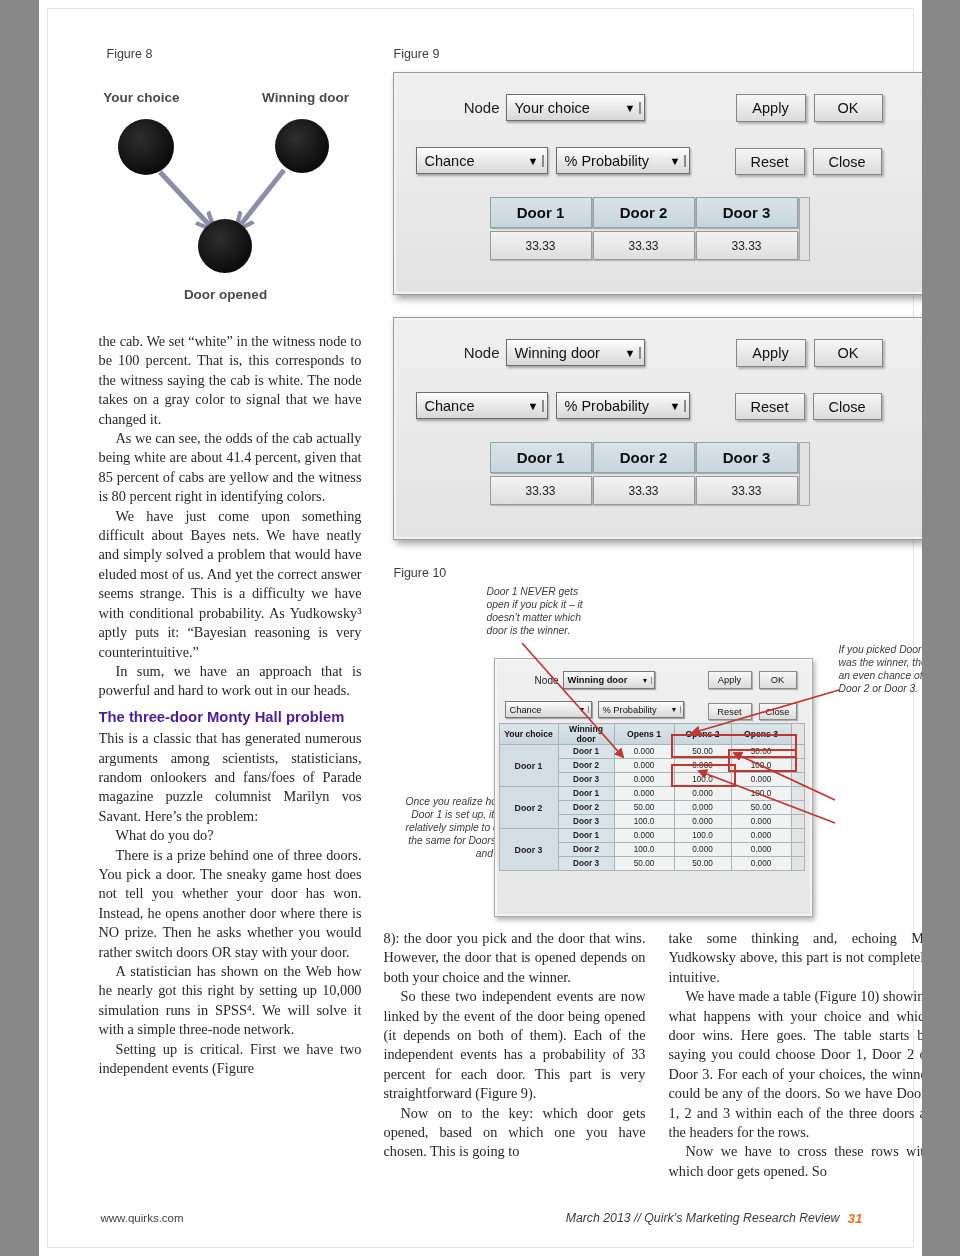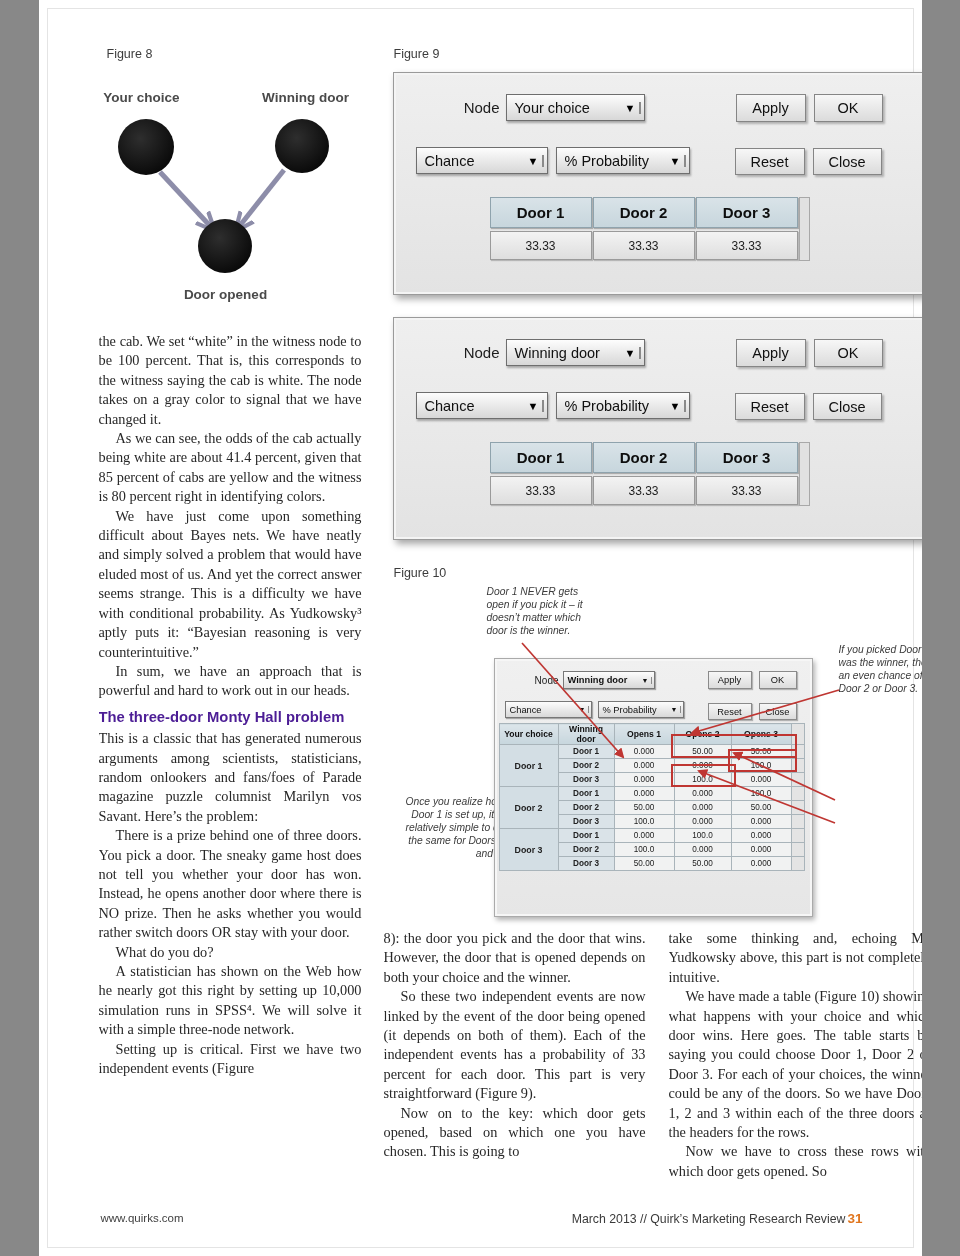--- a/index.html
+++ b/index.html
@@ -66,21 +66,21 @@
   .f10-table td.val{background:#f1f2f2;}
   .f10-table td.gutter,.f10-table th.gutter{background:#e4e4e4;}
   .f10-table tr.group-start td{border-top:1.5px solid #8e9aa0;}
   .redbox{position:absolute;border:2px solid var(--red,#bf3632);pointer-events:none;}
   .f10-overlay{position:absolute;left:0;top:0;pointer-events:none;}
   .redline{stroke:var(--red,#bf3632);stroke-width:1.7;fill:none;}
   .redhead{fill:var(--red,#bf3632);}
 
   
   .footer-left{position:absolute;left:62px;top:1212px;font-size:11.5px;color:#3f3f3f;}
-  .footer-right{position:absolute;right:59px;top:1211px;display:flex;gap:2px;align-items:flex-end;}
+  .footer-right{position:absolute;right:59px;top:1211px;display:flex;gap:8px;align-items:flex-start;font-style:italic;}
   .footer-issue{font-size:12.3px;color:#3a3a3a;}
   .page-num{font-weight:bold;font-size:13.5px;color:var(--orange,#e0761f);}
 </style>
 </head>
 <body style="--red: #bf3632; --hdr-blue: #c7d6dd; --orange: #e0761f;">
 
 <div class="page">
   <div class="page-frame"></div>
 
   <div class="fig-label" style="left:68px;top:47px;">Figure 8</div>
@@ -176,22 +176,22 @@
       </div>
   </div>
 
   <div class="body-col" style="left:60px;top:332px;height:866px;">
       <p class="body-p">the cab. We set “white” in the witness node to be 100 percent. That is, this corresponds to the witness saying the cab is white. The node takes on a gray color to signal that we have changed it.</p>
       <p class="body-p indent">As we can see, the odds of the cab actually being white are about 41.4 percent, given that 85 percent of cabs are yellow and the witness is 80 percent right in identifying colors.</p>
       <p class="body-p indent">We have just come upon something difficult about Bayes nets. We have neatly and simply solved a problem that would have eluded most of us. And yet the correct answer seems strange. This is a difficulty we have with conditional probability. As Yudkowsky³ aptly puts it: “Bayesian reasoning is very counterintuitive.”</p>
       <p class="body-p indent">In sum, we have an approach that is powerful and hard to work out in our heads.</p>
       <div class="col-heading">The three-door Monty Hall problem</div>
       <p class="body-p">This is a classic that has generated numerous arguments among scientists, statisticians, random onlookers and fans/foes of Parade magazine puzzle columnist Marilyn vos Savant. Here’s the problem:</p>
+      <p class="body-p indent">What do you do?</p>
       <p class="body-p indent">There is a prize behind one of three doors. You pick a door. The sneaky game host does not tell you whether your door has won. Instead, he opens another door where there is NO prize. Then he asks whether you would rather switch doors OR stay with your door.</p>
-      <p class="body-p indent">What do you do?</p>
       <p class="body-p indent">A statistician has shown on the Web how he nearly got this right by setting up 10,000 simulation runs in SPSS⁴. We will solve it with a simple three-node network.</p>
       <p class="body-p indent">Setting up is critical. First we have two independent events (Figure</p>
     </div>
 
   <div class="fig-label" style="left:355px;top:566px;">Figure 10</div>
   <div class="fig10">
     <div class="ann" style="left:98px;top:2px;width:112px;">Door 1 NEVER gets open if you pick it – it doesn’t matter which door is the winner.</div>
     <div class="ann" style="left:0px;top:212px;width:116px;text-align:right;">Once you realize how Door 1 is set up, it is relatively simple to do the same for Doors 2 and 3.</div>
     <div class="ann" style="left:450px;top:60px;width:138px;">If you picked Door 1 and it was the winner, the host has an even chance of picking Door 2 or Door 3.</div>
 

